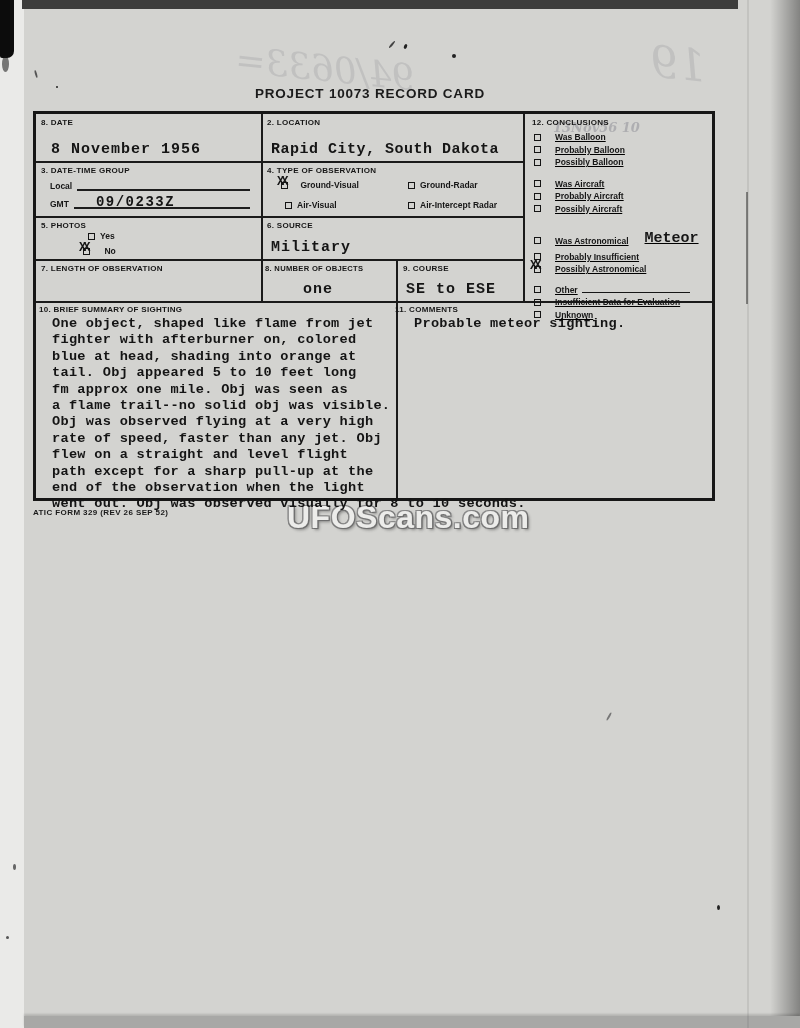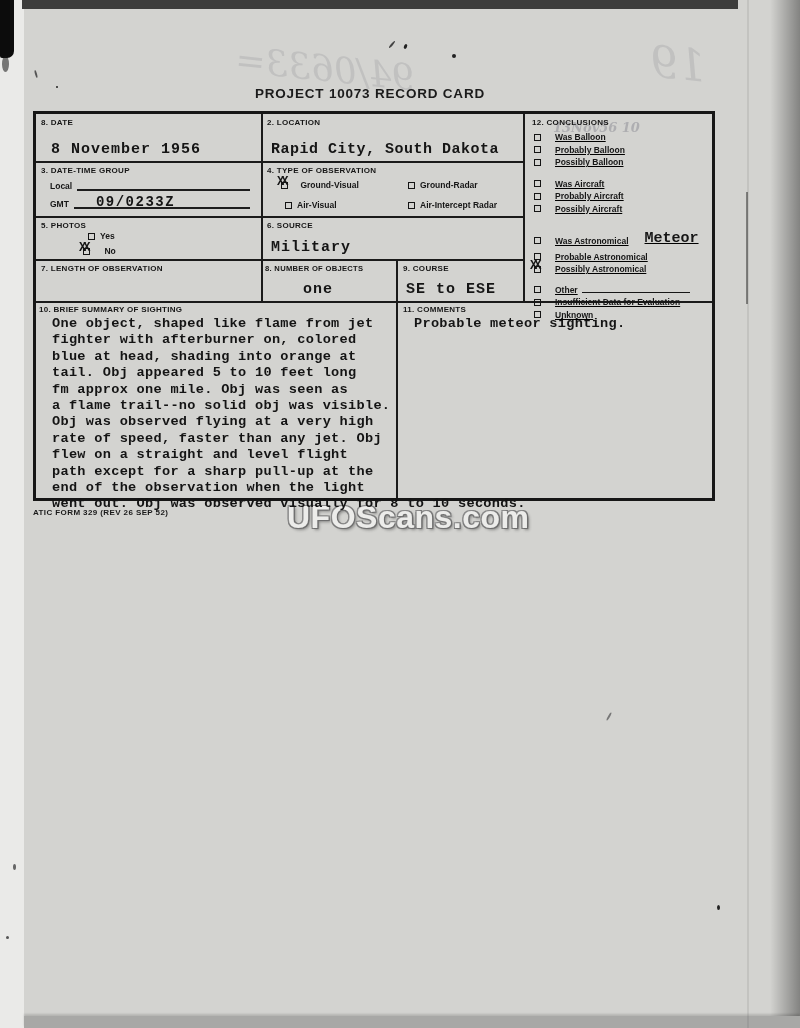--- a/index.html
+++ b/index.html
@@ -158,21 +158,21 @@
 tail. Obj appeared 5 to 10 feet long
 fm approx one mile. Obj was seen as
 a flame trail--no solid obj was visible.
 Obj was observed flying at a very high
 rate of speed, faster than any jet. Obj
 flew on a straight and level flight
 path except for a sharp pull-up at the
 end of the observation when the light
 went out. Obj was observed visually for 8 to 10 seconds.</div>
 
-    <div class="cell hdr" style="left:367px;top:191px;">11. COMMENTS</div>
+    <div class="cell hdr" style="left:359px;top:191px;">11. COMMENTS</div>
     <div class="cell typed" style="left:378px;top:202px;font-size:13.6px;letter-spacing:.3px;">Probable meteor sighting.</div>
 
     <div class="cell hdr" style="left:496px;top:4px;">12. CONCLUSIONS</div>
     <div class="cell" style="left:498px;top:18px;width:176px;text-decoration:underline;">
       <div class="crow">
           <span class="box"></span>
           <span>Was Balloon</span>
         </div>
       <div class="crow">
           <span class="box"></span>
@@ -196,21 +196,21 @@
           <span>Possibly Aircraft</span>
         </div>
       <div class="cgap" style="height:16px;"></div>
       <div class="crow">
           <span class="box"></span>
           <span>Was Astronomical</span>
           <span class="cnote">Meteor</span>
         </div>
       <div class="crow">
           <span class="box"></span>
-          <span>Probable Astronomical</span>
+          <span>Probably Insufficient</span>
         </div>
       <div class="crow">
           <span class="cbwrap"><span class="box"></span><span class="cbmark">XX</span></span>
           <span style="">Possibly Astronomical</span>
         </div>
       <div class="cgap" style="height:8px;"></div>
       <div class="crow">
           <span class="box"></span>
           <span>Other</span>
           <span class="other-line"></span>

